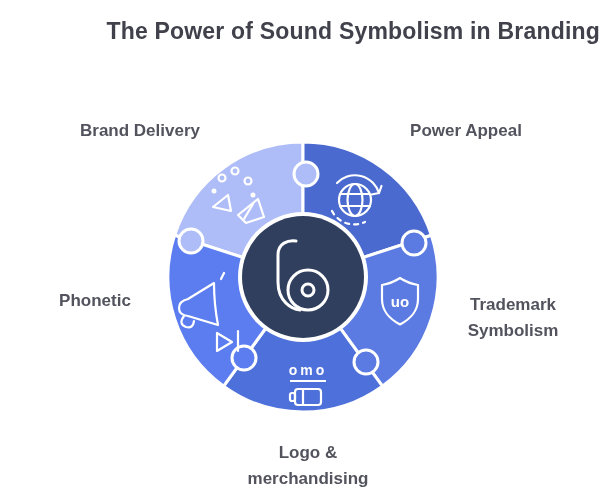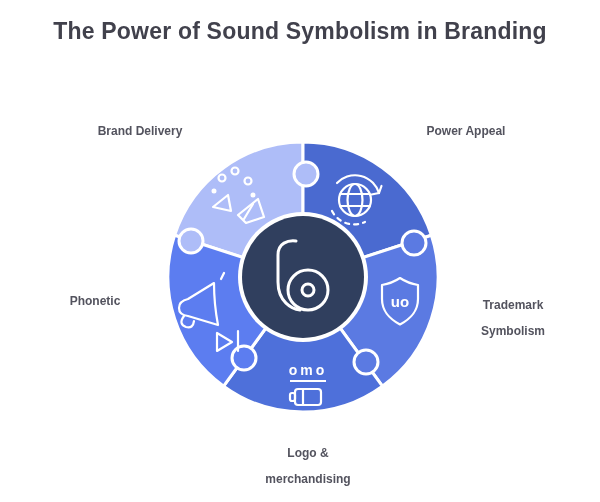--- a/index.html
+++ b/index.html
@@ -1,26 +1,26 @@
 <!DOCTYPE html>
 <html><head>
 <meta charset="utf-8">
 <style>
   html,body{margin:0;padding:0;background:#ffffff;}
   .stage{
     position:relative;width:600px;height:502px;background:#ffffff;
     font-family:"Liberation Sans", sans-serif;overflow:hidden;
   }
   .title{
-    position:absolute;top:18px;left:0;width:600px;text-align:center;
+    position:absolute;top:18px;left:0;width:600px;text-align:right;
     font-size:23px;font-weight:700;color:#41414c;letter-spacing:.2px;
   }
   .piece-label{
     position:absolute;text-align:center;color:#53535e;
-    font-size:12px;font-weight:600;line-height:26px;
+    font-size:17px;font-weight:600;line-height:26px;
   }
   .lbl-top-left{left:55px;top:118px;width:170px;}
   .lbl-top-right{left:381px;top:118px;width:170px;}
   .lbl-right{left:438px;top:292px;width:150px;}
   .lbl-bottom{left:223px;top:440px;width:170px;}
   .lbl-left{left:15px;top:288px;width:160px;}
   svg text{font-family:"Liberation Sans", sans-serif;}
 </style>
 </head>
 <body>

